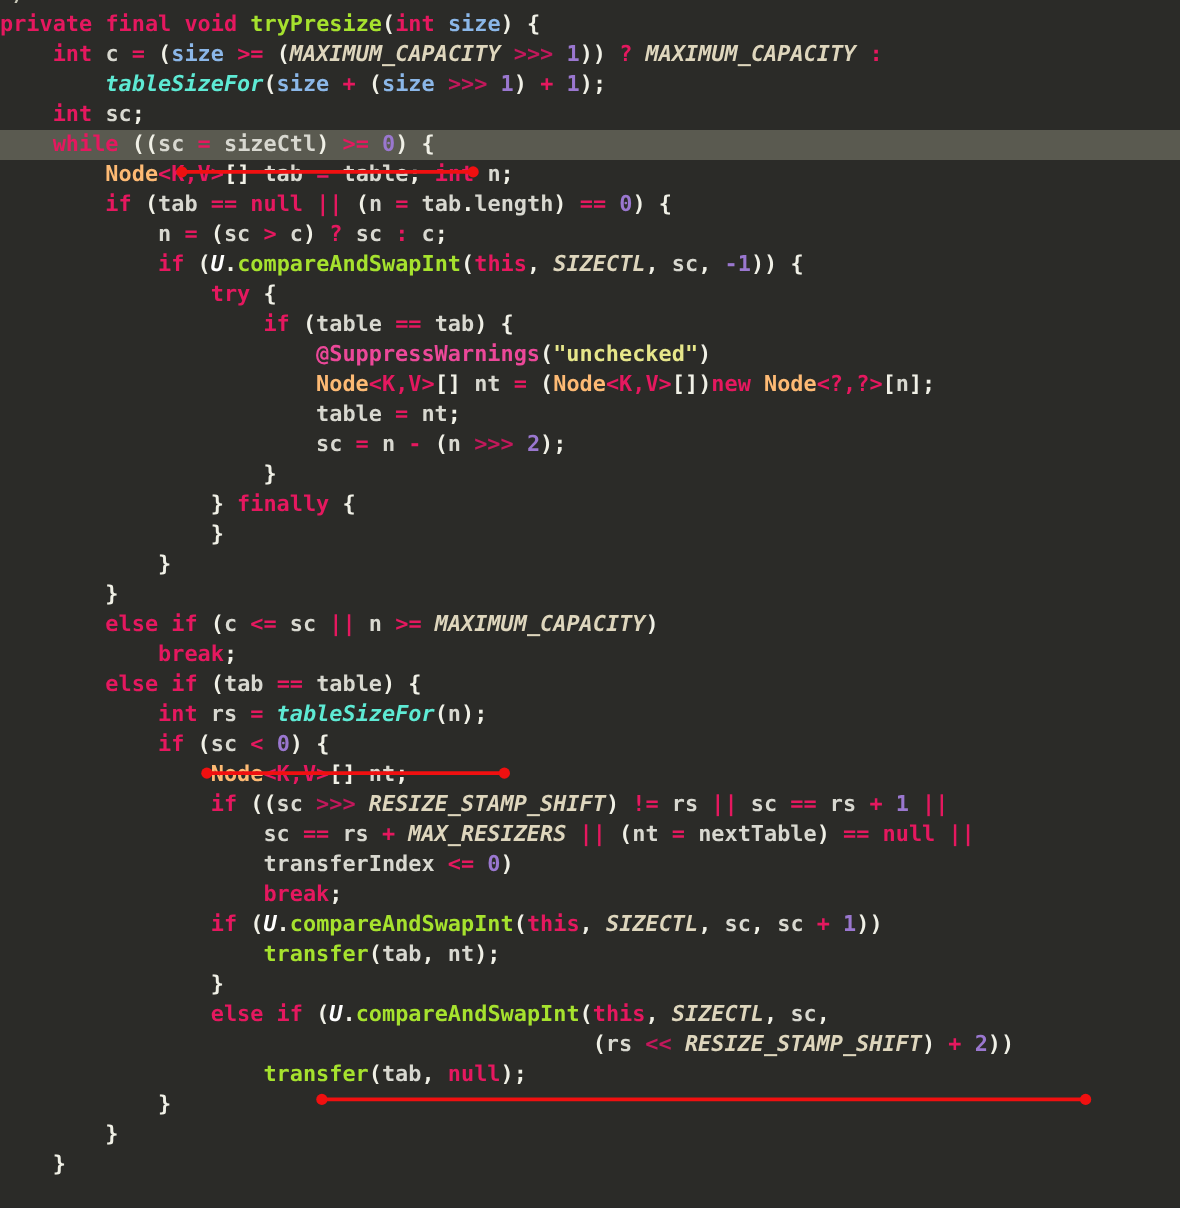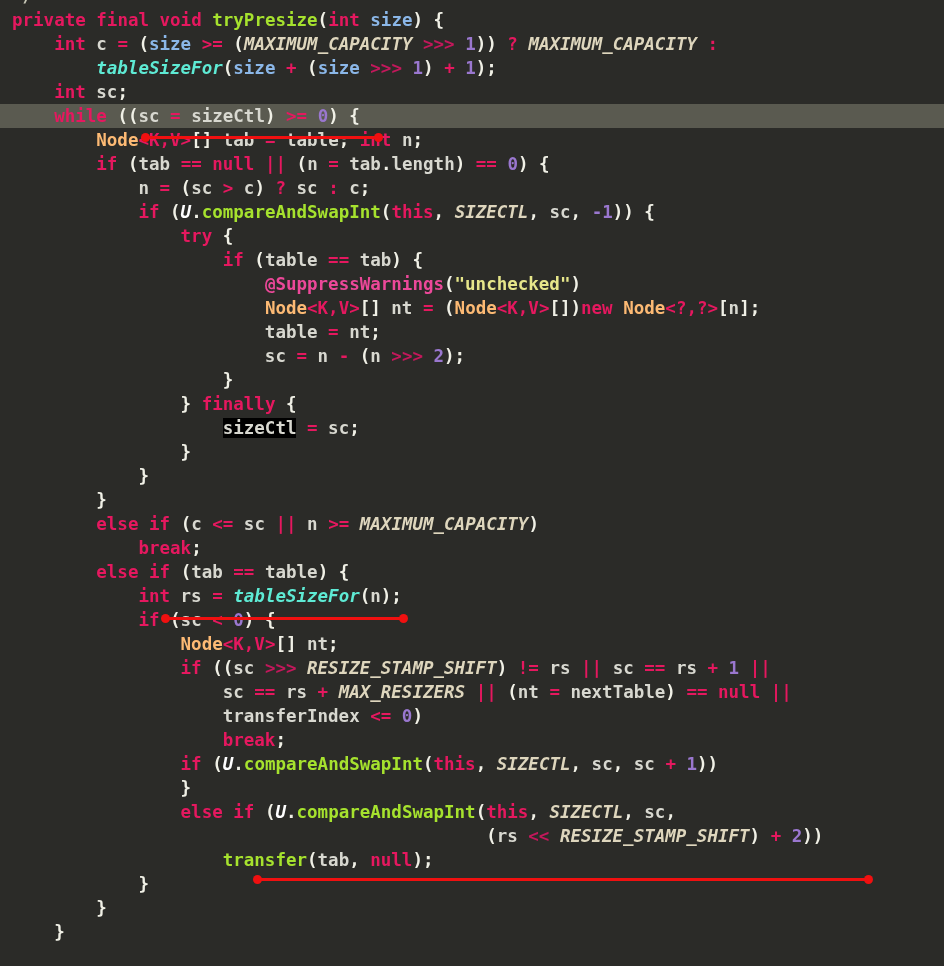--- a/index.html
+++ b/index.html
@@ -23,21 +23,21 @@
     position: absolute;
     top: -16px;
     left: 0;
     width: 944px;
     padding: 0;
     margin: 0;
   }
   .line {
     height: 24px;
     white-space: pre;
-    padding-left: 12px;
+    padding-left: 0px;
     position: relative;
   }
   .line.hl {
     background: #5a5a50;
   }
   
   .kw   { color: #e5185f; }          
   .typ  { color: #fdba74; }          
   .gen  { color: #e5185f; }          
   .mth  { color: #a6e22e; }          
@@ -89,35 +89,35 @@
       <div class="line"><span class="id">            n </span><span class="op">=</span><span class="id"> </span><span class="pun">(</span><span class="id">sc </span><span class="cmp">&gt;</span><span class="id"> c</span><span class="pun">)</span><span class="id"> </span><span class="op">?</span><span class="id"> sc </span><span class="op">:</span><span class="id"> c</span><span class="pun">;</span></div>
       <div class="line"><span class="id">            </span><span class="kw">if</span><span class="id"> </span><span class="pun">(</span><span class="cls">U</span><span class="pun">.</span><span class="mth">compareAndSwapInt</span><span class="pun">(</span><span class="kw">this</span><span class="pun">,</span><span class="id"> </span><span class="sfld">SIZECTL</span><span class="pun">,</span><span class="id"> sc</span><span class="pun">,</span><span class="id"> </span><span class="num">-1</span><span class="pun">)) {</span></div>
       <div class="line"><span class="id">                </span><span class="kw">try</span><span class="id"> </span><span class="pun">{</span></div>
       <div class="line"><span class="id">                    </span><span class="kw">if</span><span class="id"> </span><span class="pun">(</span><span class="id">table </span><span class="op">==</span><span class="id"> tab</span><span class="pun">) {</span></div>
       <div class="line"><span class="id">                        </span><span class="ann">@SuppressWarnings</span><span class="pun">(</span><span class="str">"unchecked"</span><span class="pun">)</span></div>
       <div class="line"><span class="id">                        </span><span class="typ">Node</span><span class="gen">&lt;K,V&gt;</span><span class="pun">[]</span><span class="id"> nt </span><span class="op">=</span><span class="id"> </span><span class="pun">(</span><span class="typ">Node</span><span class="gen">&lt;K,V&gt;</span><span class="pun">[])</span><span class="kw">new</span><span class="id"> </span><span class="typ">Node</span><span class="gen">&lt;?,?&gt;</span><span class="pun">[</span><span class="id">n</span><span class="pun">];</span></div>
       <div class="line"><span class="id">                        table </span><span class="op">=</span><span class="id"> nt</span><span class="pun">;</span></div>
       <div class="line"><span class="id">                        sc </span><span class="op">=</span><span class="id"> n </span><span class="op">-</span><span class="id"> </span><span class="pun">(</span><span class="id">n </span><span class="shf">&gt;&gt;&gt;</span><span class="id"> </span><span class="num">2</span><span class="pun">);</span></div>
       <div class="line"><span class="id">                    </span><span class="pun">}</span></div>
       <div class="line"><span class="id">                </span><span class="pun">}</span><span class="id"> </span><span class="kw">finally</span><span class="id"> </span><span class="pun">{</span></div>
-      <div class="line"><span class="id">                    </span><span class="occ">sizeCtl</span><span class="id"> </span><span class="op">=</span><span class="id"> sc</span><span class="pun">;</span></div>
       <div class="line"><span class="id">                </span><span class="pun">}</span></div>
       <div class="line"><span class="id">            </span><span class="pun">}</span></div>
       <div class="line"><span class="id">        </span><span class="pun">}</span></div>
       <div class="line"><span class="id">        </span><span class="kw">else</span><span class="id"> </span><span class="kw">if</span><span class="id"> </span><span class="pun">(</span><span class="id">c </span><span class="cmp">&lt;=</span><span class="id"> sc </span><span class="op">||</span><span class="id"> n </span><span class="cmp">&gt;=</span><span class="id"> </span><span class="sfld">MAXIMUM_CAPACITY</span><span class="pun">)</span></div>
       <div class="line"><span class="id">            </span><span class="kw">break</span><span class="pun">;</span></div>
       <div class="line"><span class="id">        </span><span class="kw">else</span><span class="id"> </span><span class="kw">if</span><span class="id"> </span><span class="pun">(</span><span class="id">tab </span><span class="op">==</span><span class="id"> table</span><span class="pun">) {</span></div>
       <div class="line"><span class="id">            </span><span class="kw">int</span><span class="id"> rs </span><span class="op">=</span><span class="id"> </span><span class="mthi">tableSizeFor</span><span class="pun">(</span><span class="id">n</span><span class="pun">);</span></div>
       <div class="line"><span class="id">            </span><span class="kw">if</span><span class="id"> </span><span class="pun">(</span><span class="id">sc </span><span class="cmp">&lt;</span><span class="id"> </span><span class="num">0</span><span class="pun">) {</span></div>
       <div class="line"><span class="id">                </span><span class="typ">Node</span><span class="gen">&lt;K,V&gt;</span><span class="pun">[]</span><span class="id"> nt</span><span class="pun">;</span></div>
       <div class="line"><span class="id">                </span><span class="kw">if</span><span class="id"> </span><span class="pun">((</span><span class="id">sc </span><span class="shf">&gt;&gt;&gt;</span><span class="id"> </span><span class="sfld">RESIZE_STAMP_SHIFT</span><span class="pun">)</span><span class="id"> </span><span class="op">!=</span><span class="id"> rs </span><span class="op">||</span><span class="id"> sc </span><span class="op">==</span><span class="id"> rs </span><span class="op">+</span><span class="id"> </span><span class="num">1</span><span class="id"> </span><span class="op">||</span></div>
       <div class="line"><span class="id">                    sc </span><span class="op">==</span><span class="id"> rs </span><span class="op">+</span><span class="id"> </span><span class="sfld">MAX_RESIZERS</span><span class="id"> </span><span class="op">||</span><span class="id"> </span><span class="pun">(</span><span class="id">nt </span><span class="op">=</span><span class="id"> nextTable</span><span class="pun">)</span><span class="id"> </span><span class="op">==</span><span class="id"> </span><span class="kw">null</span><span class="id"> </span><span class="op">||</span></div>
       <div class="line"><span class="id">                    transferIndex </span><span class="cmp">&lt;=</span><span class="id"> </span><span class="num">0</span><span class="pun">)</span></div>
       <div class="line"><span class="id">                    </span><span class="kw">break</span><span class="pun">;</span></div>
       <div class="line"><span class="id">                </span><span class="kw">if</span><span class="id"> </span><span class="pun">(</span><span class="cls">U</span><span class="pun">.</span><span class="mth">compareAndSwapInt</span><span class="pun">(</span><span class="kw">this</span><span class="pun">,</span><span class="id"> </span><span class="sfld">SIZECTL</span><span class="pun">,</span><span class="id"> sc</span><span class="pun">,</span><span class="id"> sc </span><span class="op">+</span><span class="id"> </span><span class="num">1</span><span class="pun">))</span></div>
+      <div class="line"><span class="id">                    </span><span class="mth">transfer</span><span class="pun">(</span><span class="id">tab</span><span class="pun">,</span><span class="id"> nt</span><span class="pun">);</span></div>
       <div class="line"><span class="id">                </span><span class="pun">}</span></div>
       <div class="line"><span class="id">                </span><span class="kw">else</span><span class="id"> </span><span class="kw">if</span><span class="id"> </span><span class="pun">(</span><span class="cls">U</span><span class="pun">.</span><span class="mth">compareAndSwapInt</span><span class="pun">(</span><span class="kw">this</span><span class="pun">,</span><span class="id"> </span><span class="sfld">SIZECTL</span><span class="pun">,</span><span class="id"> sc</span><span class="pun">,</span></div>
       <div class="line"><span class="id">                                             </span><span class="pun">(</span><span class="id">rs </span><span class="shf">&lt;&lt;</span><span class="id"> </span><span class="sfld">RESIZE_STAMP_SHIFT</span><span class="pun">)</span><span class="id"> </span><span class="op">+</span><span class="id"> </span><span class="num">2</span><span class="pun">))</span></div>
       <div class="line"><span class="id">                    </span><span class="mth">transfer</span><span class="pun">(</span><span class="id">tab</span><span class="pun">,</span><span class="id"> </span><span class="kw">null</span><span class="pun">);</span></div>
       <div class="line"><span class="id">            </span><span class="pun">}</span></div>
       <div class="line"><span class="id">        </span><span class="pun">}</span></div>
       <div class="line"><span class="id">    </span><span class="pun">}</span></div>
     </div>
   <div id="annots">
       <div class="annot-line" style="left: 145px; top: 136px; width: 233px; background: rgb(240, 16, 16);"></div>

